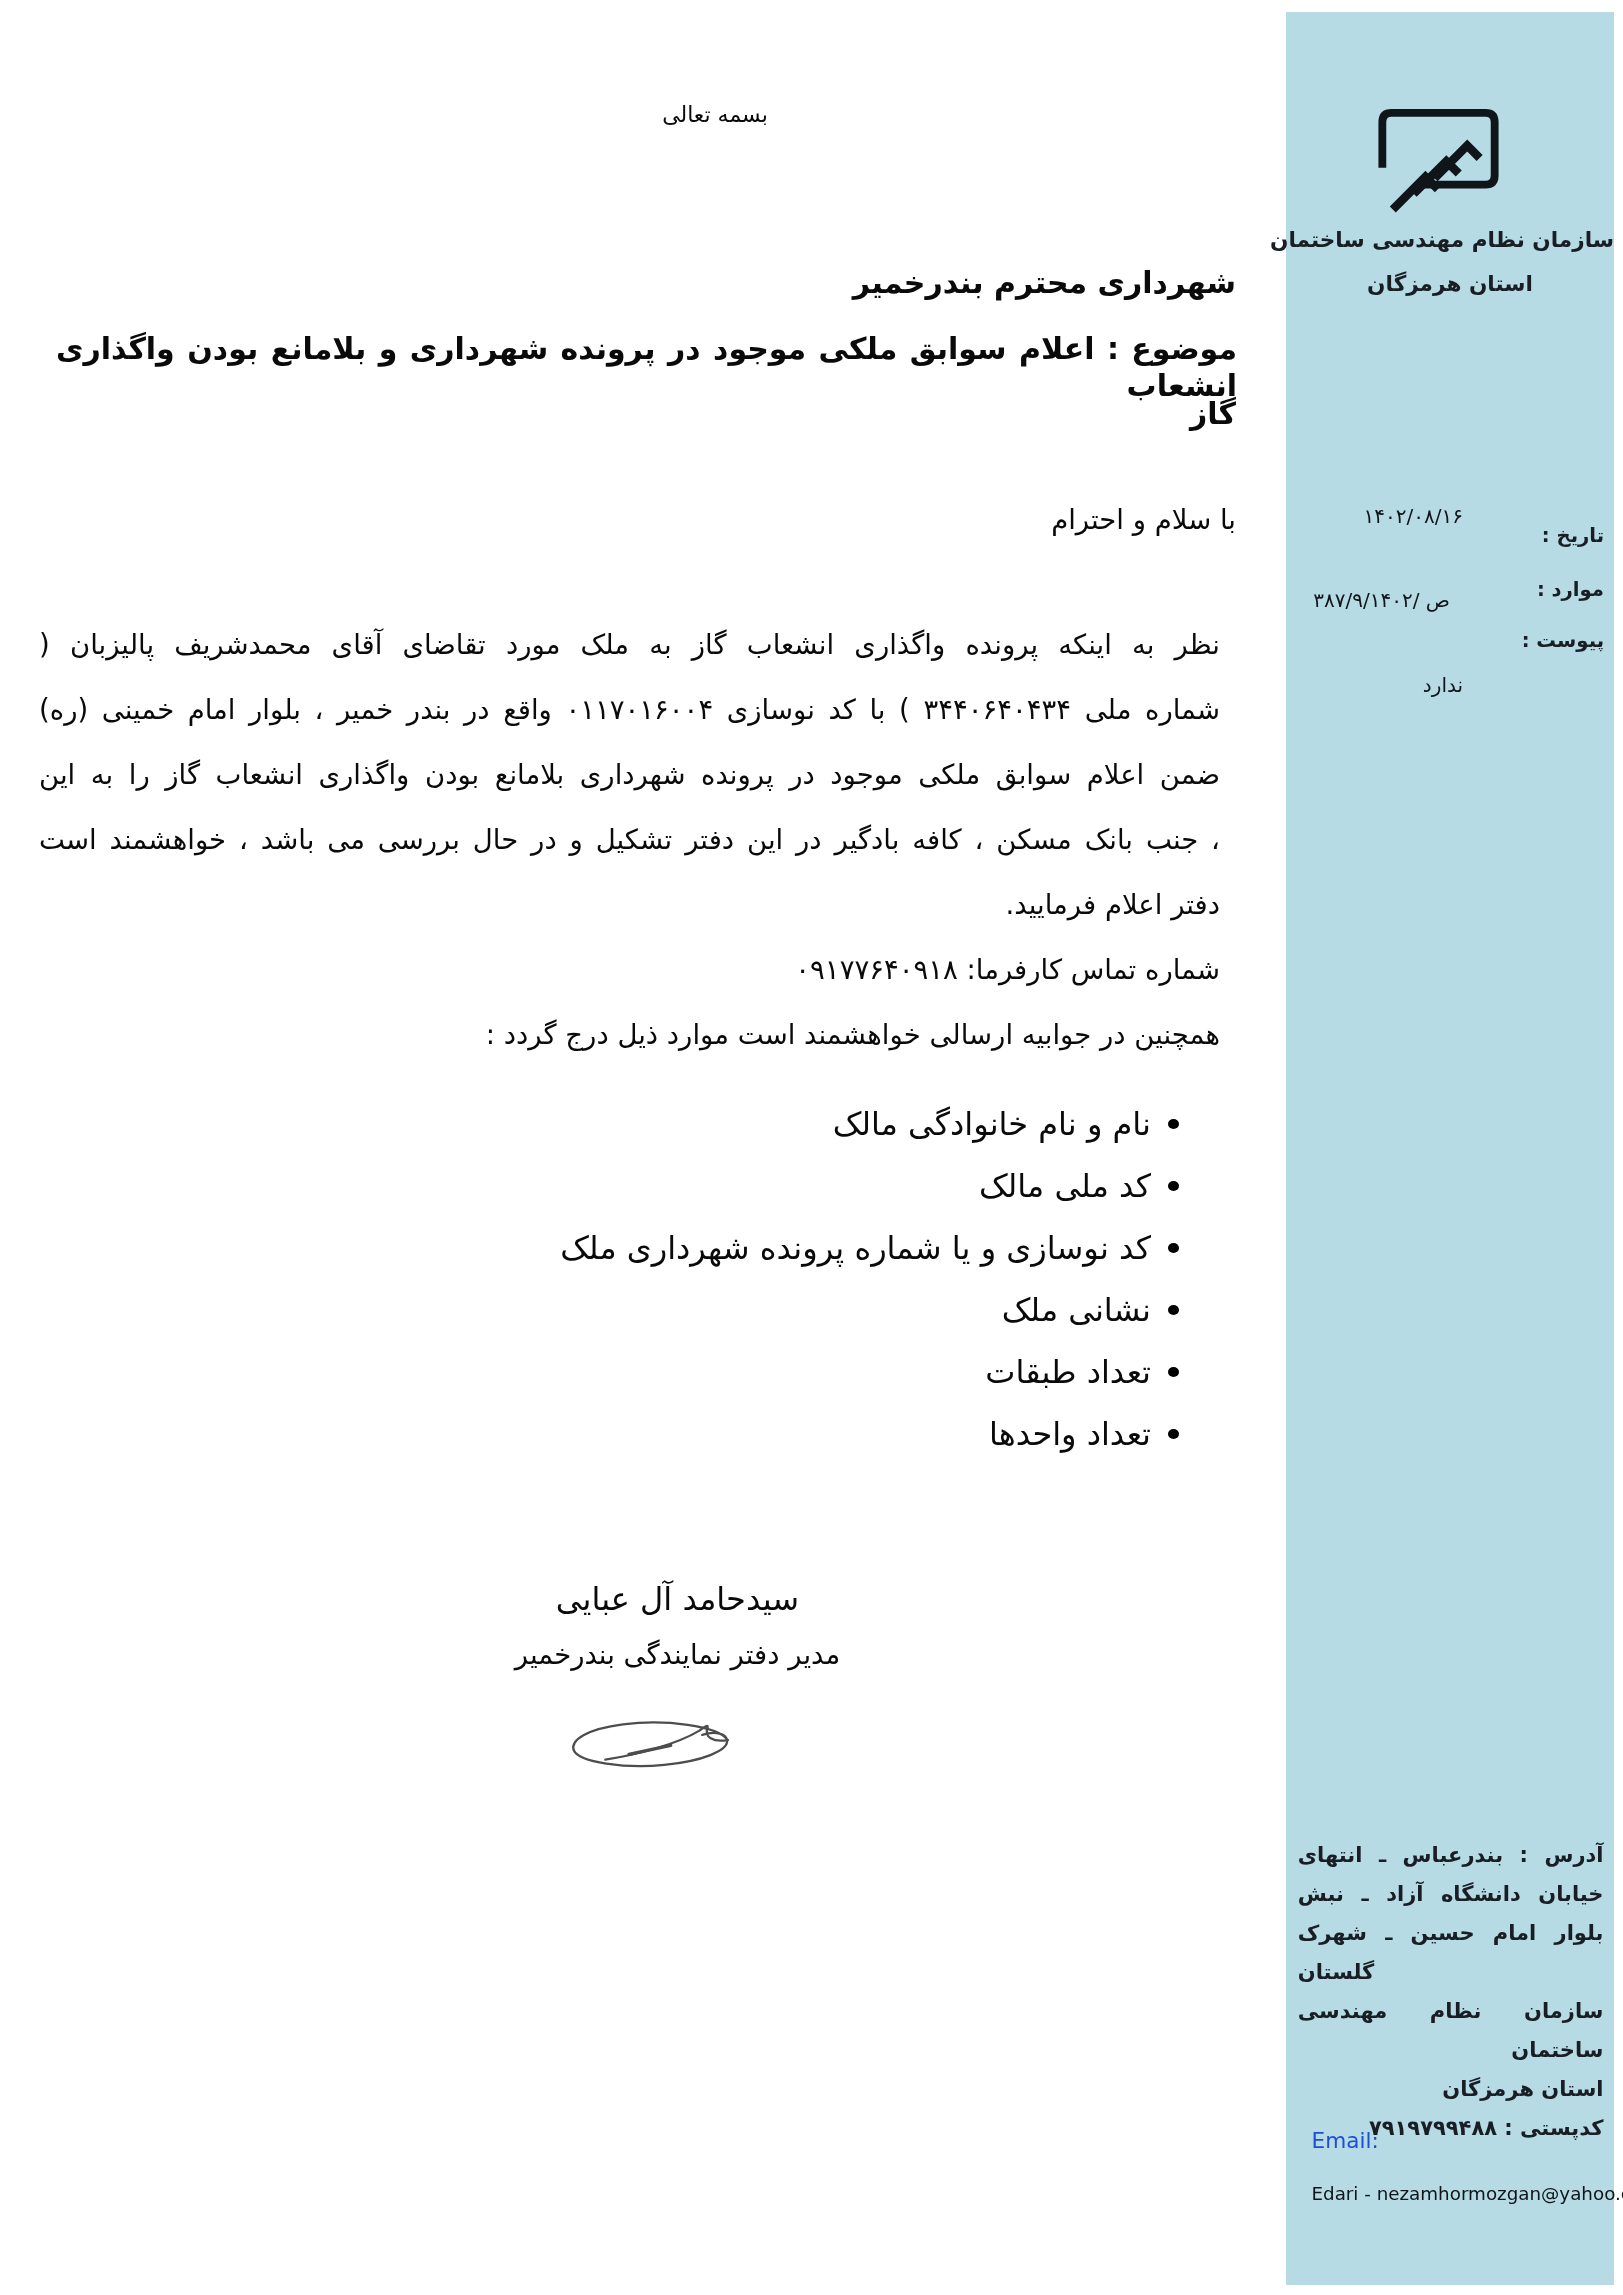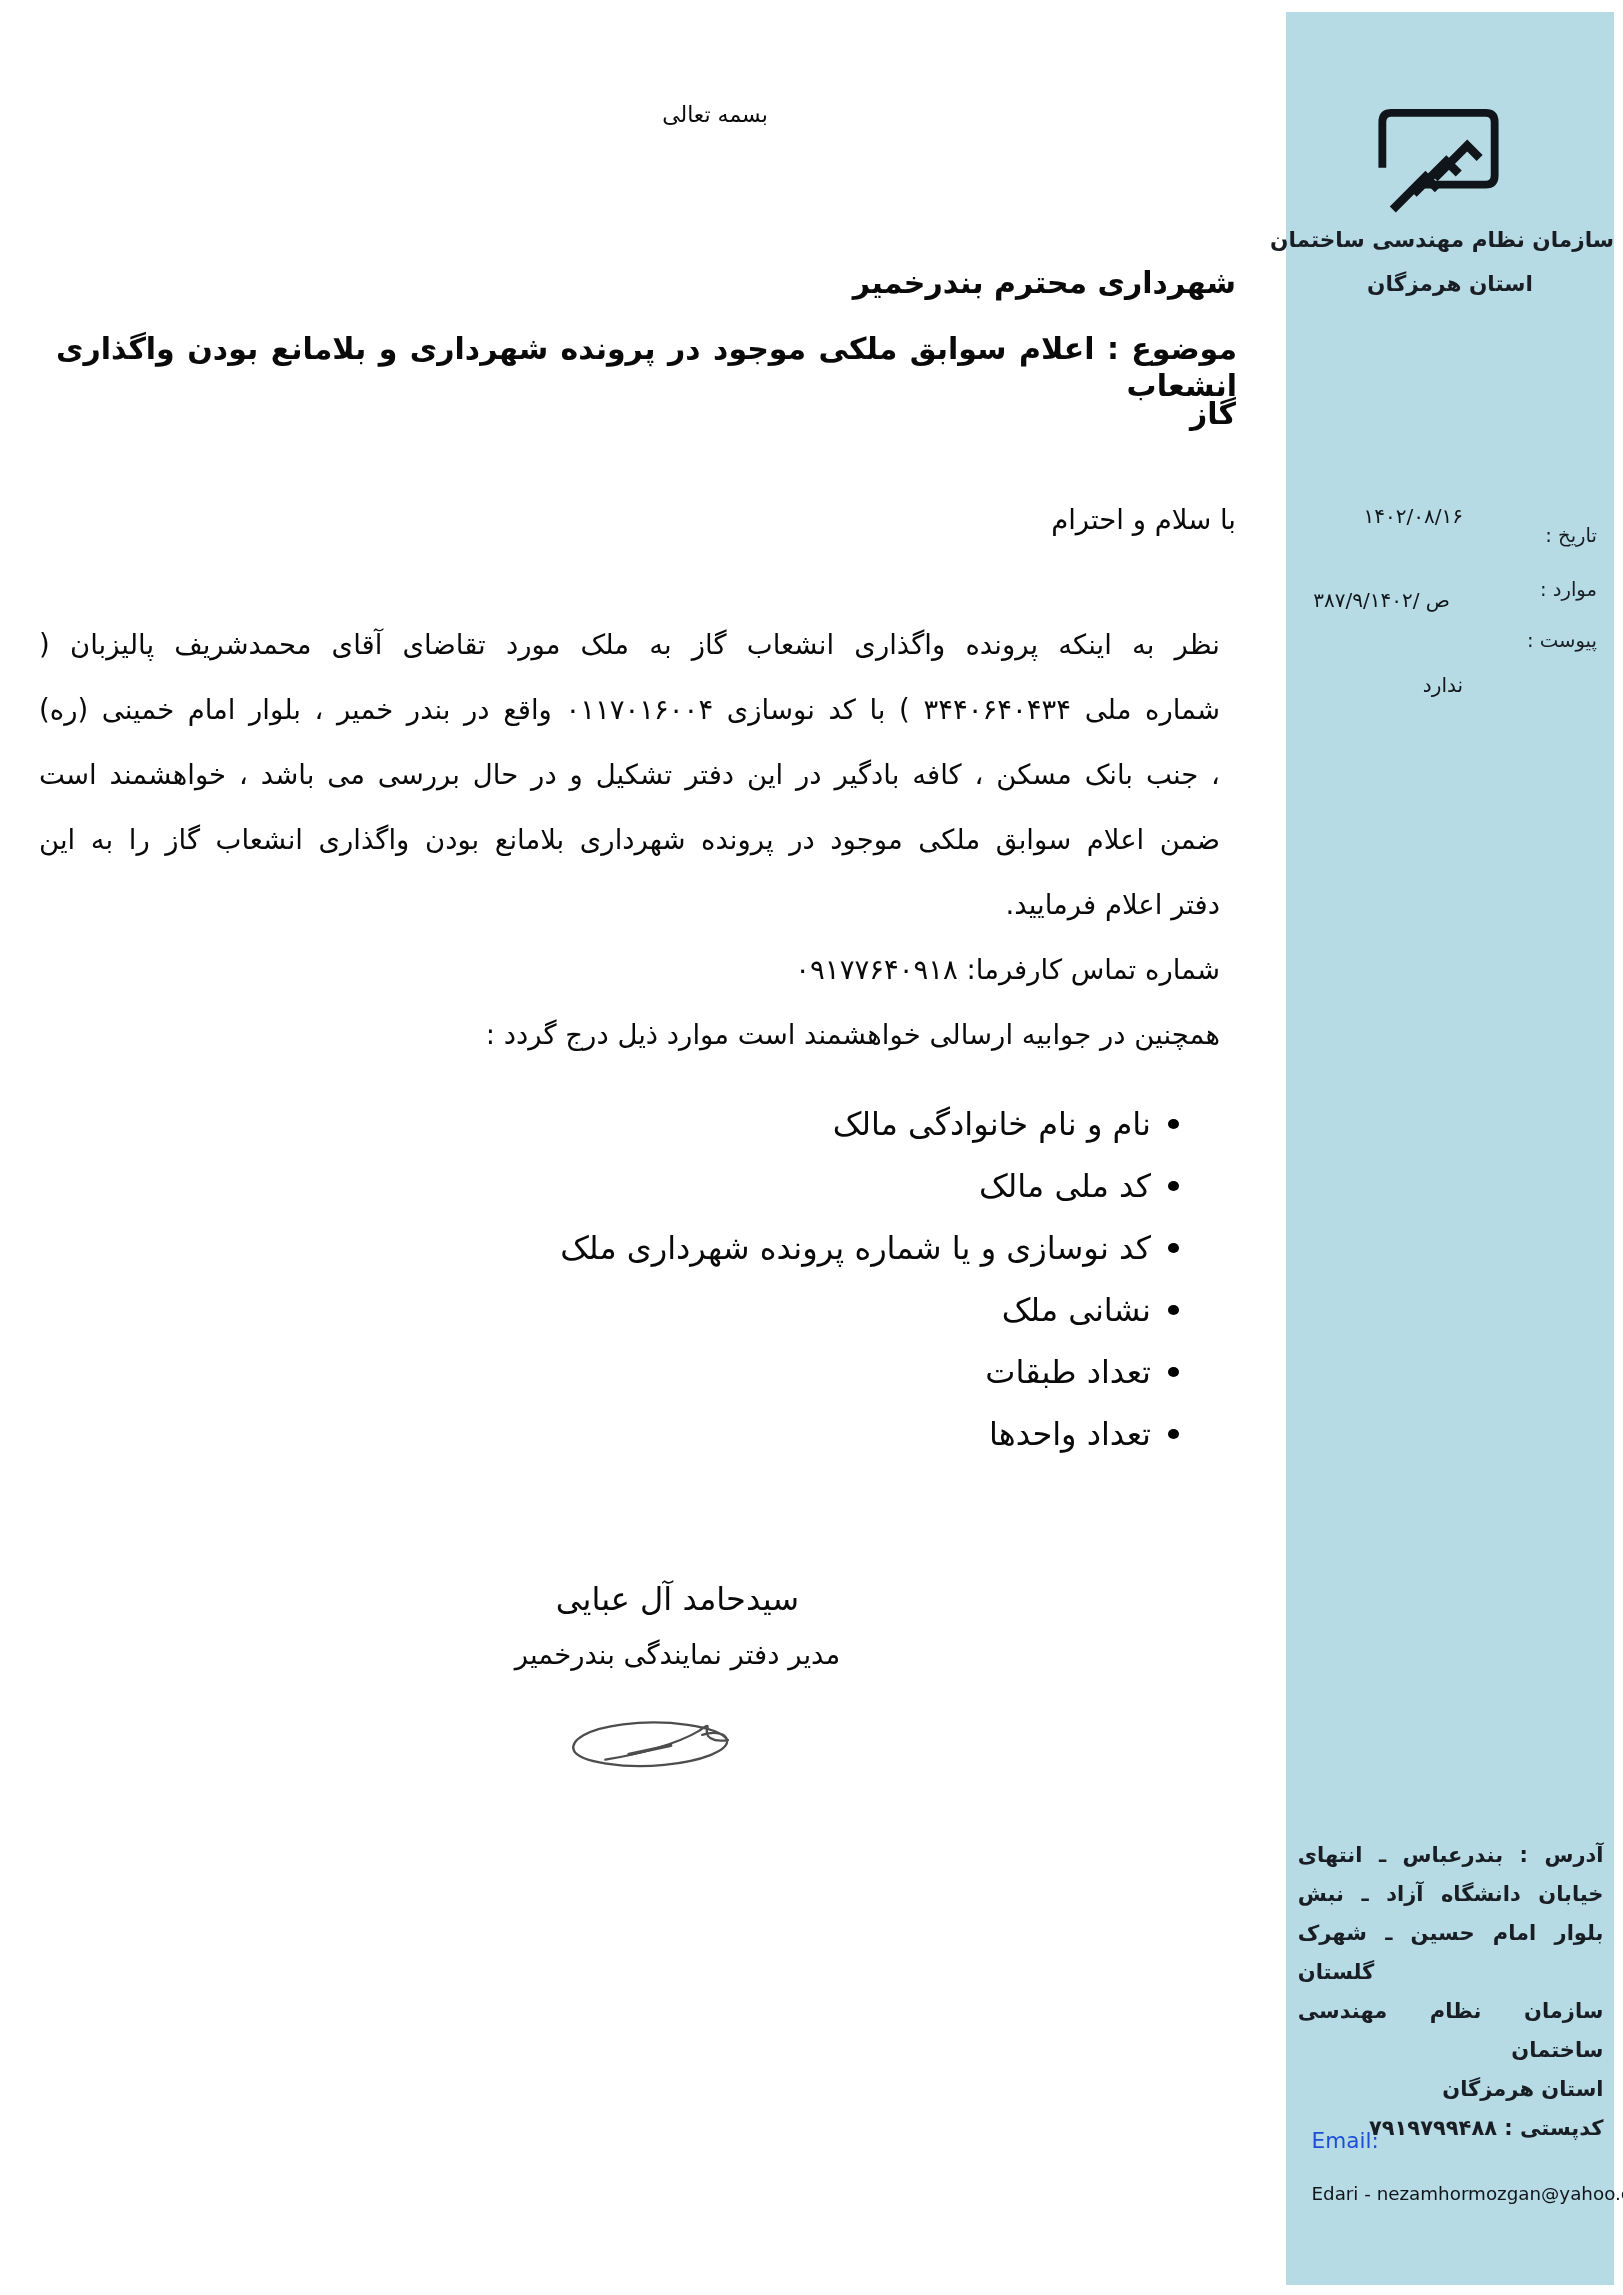--- a/index.html
+++ b/index.html
@@ -63,21 +63,21 @@
   .sidebar{
     position:absolute;left:1286px;top:12.4px;width:328px;height:2273px;
     background:#b7dbe5;color:#191e24;
   }
   .logo{position:absolute;left:87px;top:93px;}
   .org-line1{position:absolute;top:215px;left:0;right:0;text-align:center;
     font-size:21.6px;font-weight:bold;direction:rtl;white-space:nowrap;}
   .org-line2{position:absolute;top:259px;left:0;right:0;text-align:center;
     font-size:21.6px;font-weight:bold;direction:rtl;white-space:nowrap;}
 
-  .fld-label{position:absolute;right:17px;font-size:19.6px;font-weight:normal;
+  .fld-label{position:absolute;right:10px;font-size:19.6px;font-weight:bold;
     direction:rtl;white-space:nowrap;line-height:29px;}
   .fld-value{position:absolute;font-size:20px;direction:rtl;white-space:nowrap;
     line-height:29px;color:#10151a;}
   .fld-date-label{top:509px;}
   .fld-number-label{top:563px;}
   .fld-attach-label{top:614px;}
   .fld-date-value{top:490px;right:151px;}
   .fld-number-value{top:574px;right:164px;}
   .fld-attach-value{top:659px;right:151px;}
 
@@ -103,22 +103,22 @@
 
   <div class="recipient">شهرداری محترم بندرخمیر</div>
   <div class="subject-line">موضوع : اعلام سوابق ملکی موجود در پرونده شهرداری و بلامانع بودن واگذاری انشعاب</div>
   <div class="subject-overflow">گاز</div>
 
   <div class="salutation">با سلام و احترام</div>
 
   <div class="body-block">
     <div class="jline">نظر به اینکه پرونده واگذاری انشعاب گاز به ملک مورد تقاضای آقای محمدشریف پالیزبان (</div>
     <div class="jline">شماره ملی ۳۴۴۰۶۴۰۴۳۴ ) با کد نوسازی ۰۱۱۷۰۱۶۰۰۴ واقع در بندر خمیر ، بلوار امام خمینی (ره)</div>
+    <div class="jline">ضمن اعلام سوابق ملکی موجود در پرونده شهرداری بلامانع بودن واگذاری انشعاب گاز را به این</div>
     <div class="jline">، جنب بانک مسکن ، کافه بادگیر در این دفتر تشکیل و در حال بررسی می باشد ، خواهشمند است</div>
-    <div class="jline">ضمن اعلام سوابق ملکی موجود در پرونده شهرداری بلامانع بودن واگذاری انشعاب گاز را به این</div>
     <div class="rline">دفتر اعلام فرمایید.</div>
     <div class="rline">شماره تماس کارفرما: ۰۹۱۷۷۶۴۰۹۱۸</div>
     <div class="rline">همچنین در جوابیه ارسالی خواهشمند است موارد ذیل درج گردد :</div>
   </div>
 
   <div class="bullets">
     <div class="bullet-item">
       <span class="bullet-dot"></span>
       <span class="bullet-text">نام و نام خانوادگی مالک</span>
     </div>

